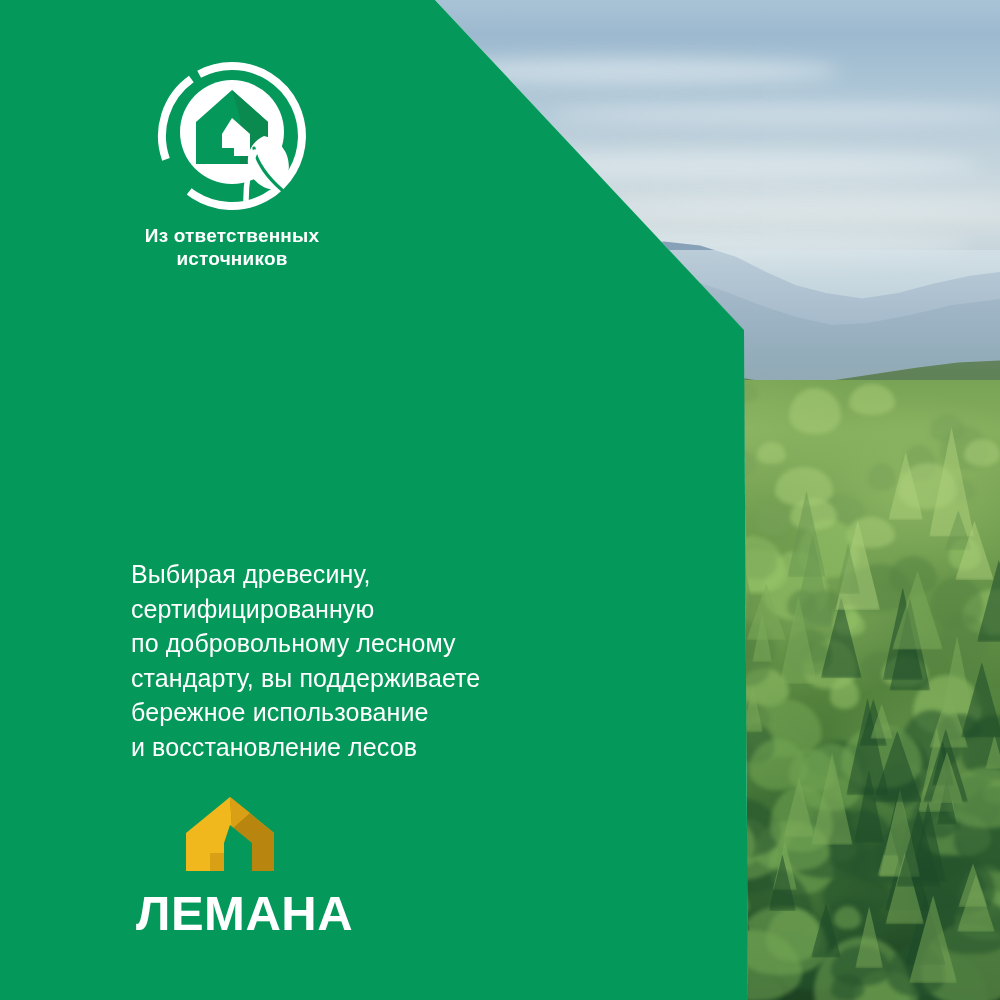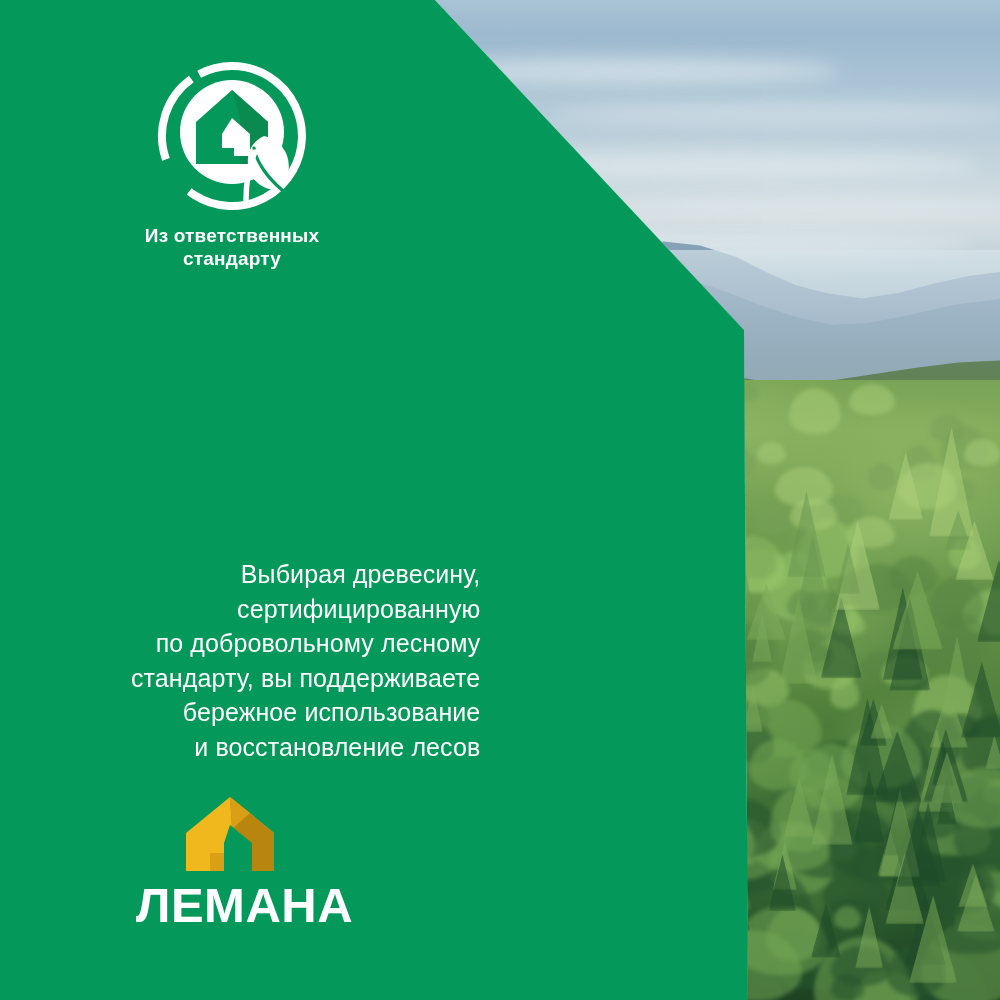--- a/index.html
+++ b/index.html
@@ -209,38 +209,37 @@
   .body-copy {
     position: absolute;
     left: 131px;
     top: 532px;
     color: #ffffff;
     font-size: 25px;
     font-weight: normal;
     line-height: 1.38;
     letter-spacing: .1px;
     white-space: pre-line;
-    text-align: right;
   }
 
   
   .brand {
     position: absolute;
     left: 136px;
     top: 795px;
     width: 240px;
   }
   .brand-house {
     display: block;
     width: 96px;
     height: 78px;
     margin-left: 46px;
   }
   .brand-name {
-    margin-top: 8px;
+    margin-top: 16px;
     color: #ffffff;
     font-size: 49px;
     font-weight: bold;
     letter-spacing: 0.5px;
     line-height: 1;
   }
   .brand-sub {
     margin-top: 2px;
     color: #f5b80e;
     font-size: 42px;
@@ -645,21 +644,21 @@
       <path d="M76 58 L94 74 L94 96 L66 96 L66 74 Z" fill="#ffffff"></path>
 
       <path d="M66 88 L78 88 L78 104 L66 104 Z" fill="#04995a"></path>
 
       <path d="M108 76 C132 82 140 106 126 130 C104 132 90 116 92 98 C93 88 99 80 108 76 Z" fill="#ffffff"></path>
       <path d="M126 130 C112 118 100 102 98 88" fill="none" stroke="#04995a" stroke-width="3.2" stroke-linecap="round"></path>
 
       <path d="M99 92 C92 108 90 124 90 140" fill="none" stroke="#ffffff" stroke-width="5.5" stroke-linecap="round"></path>
     </svg>
     <div class="badge-caption">Из ответственных
-стандарту</div>
+источников</div>
   </div>
 
 
   <p class="body-copy">Выбирая древесину,
 сертифицированную
 по добровольному лесному
 стандарту, вы поддерживаете
 бережное использование
 и восстановление лесов</p>
 

